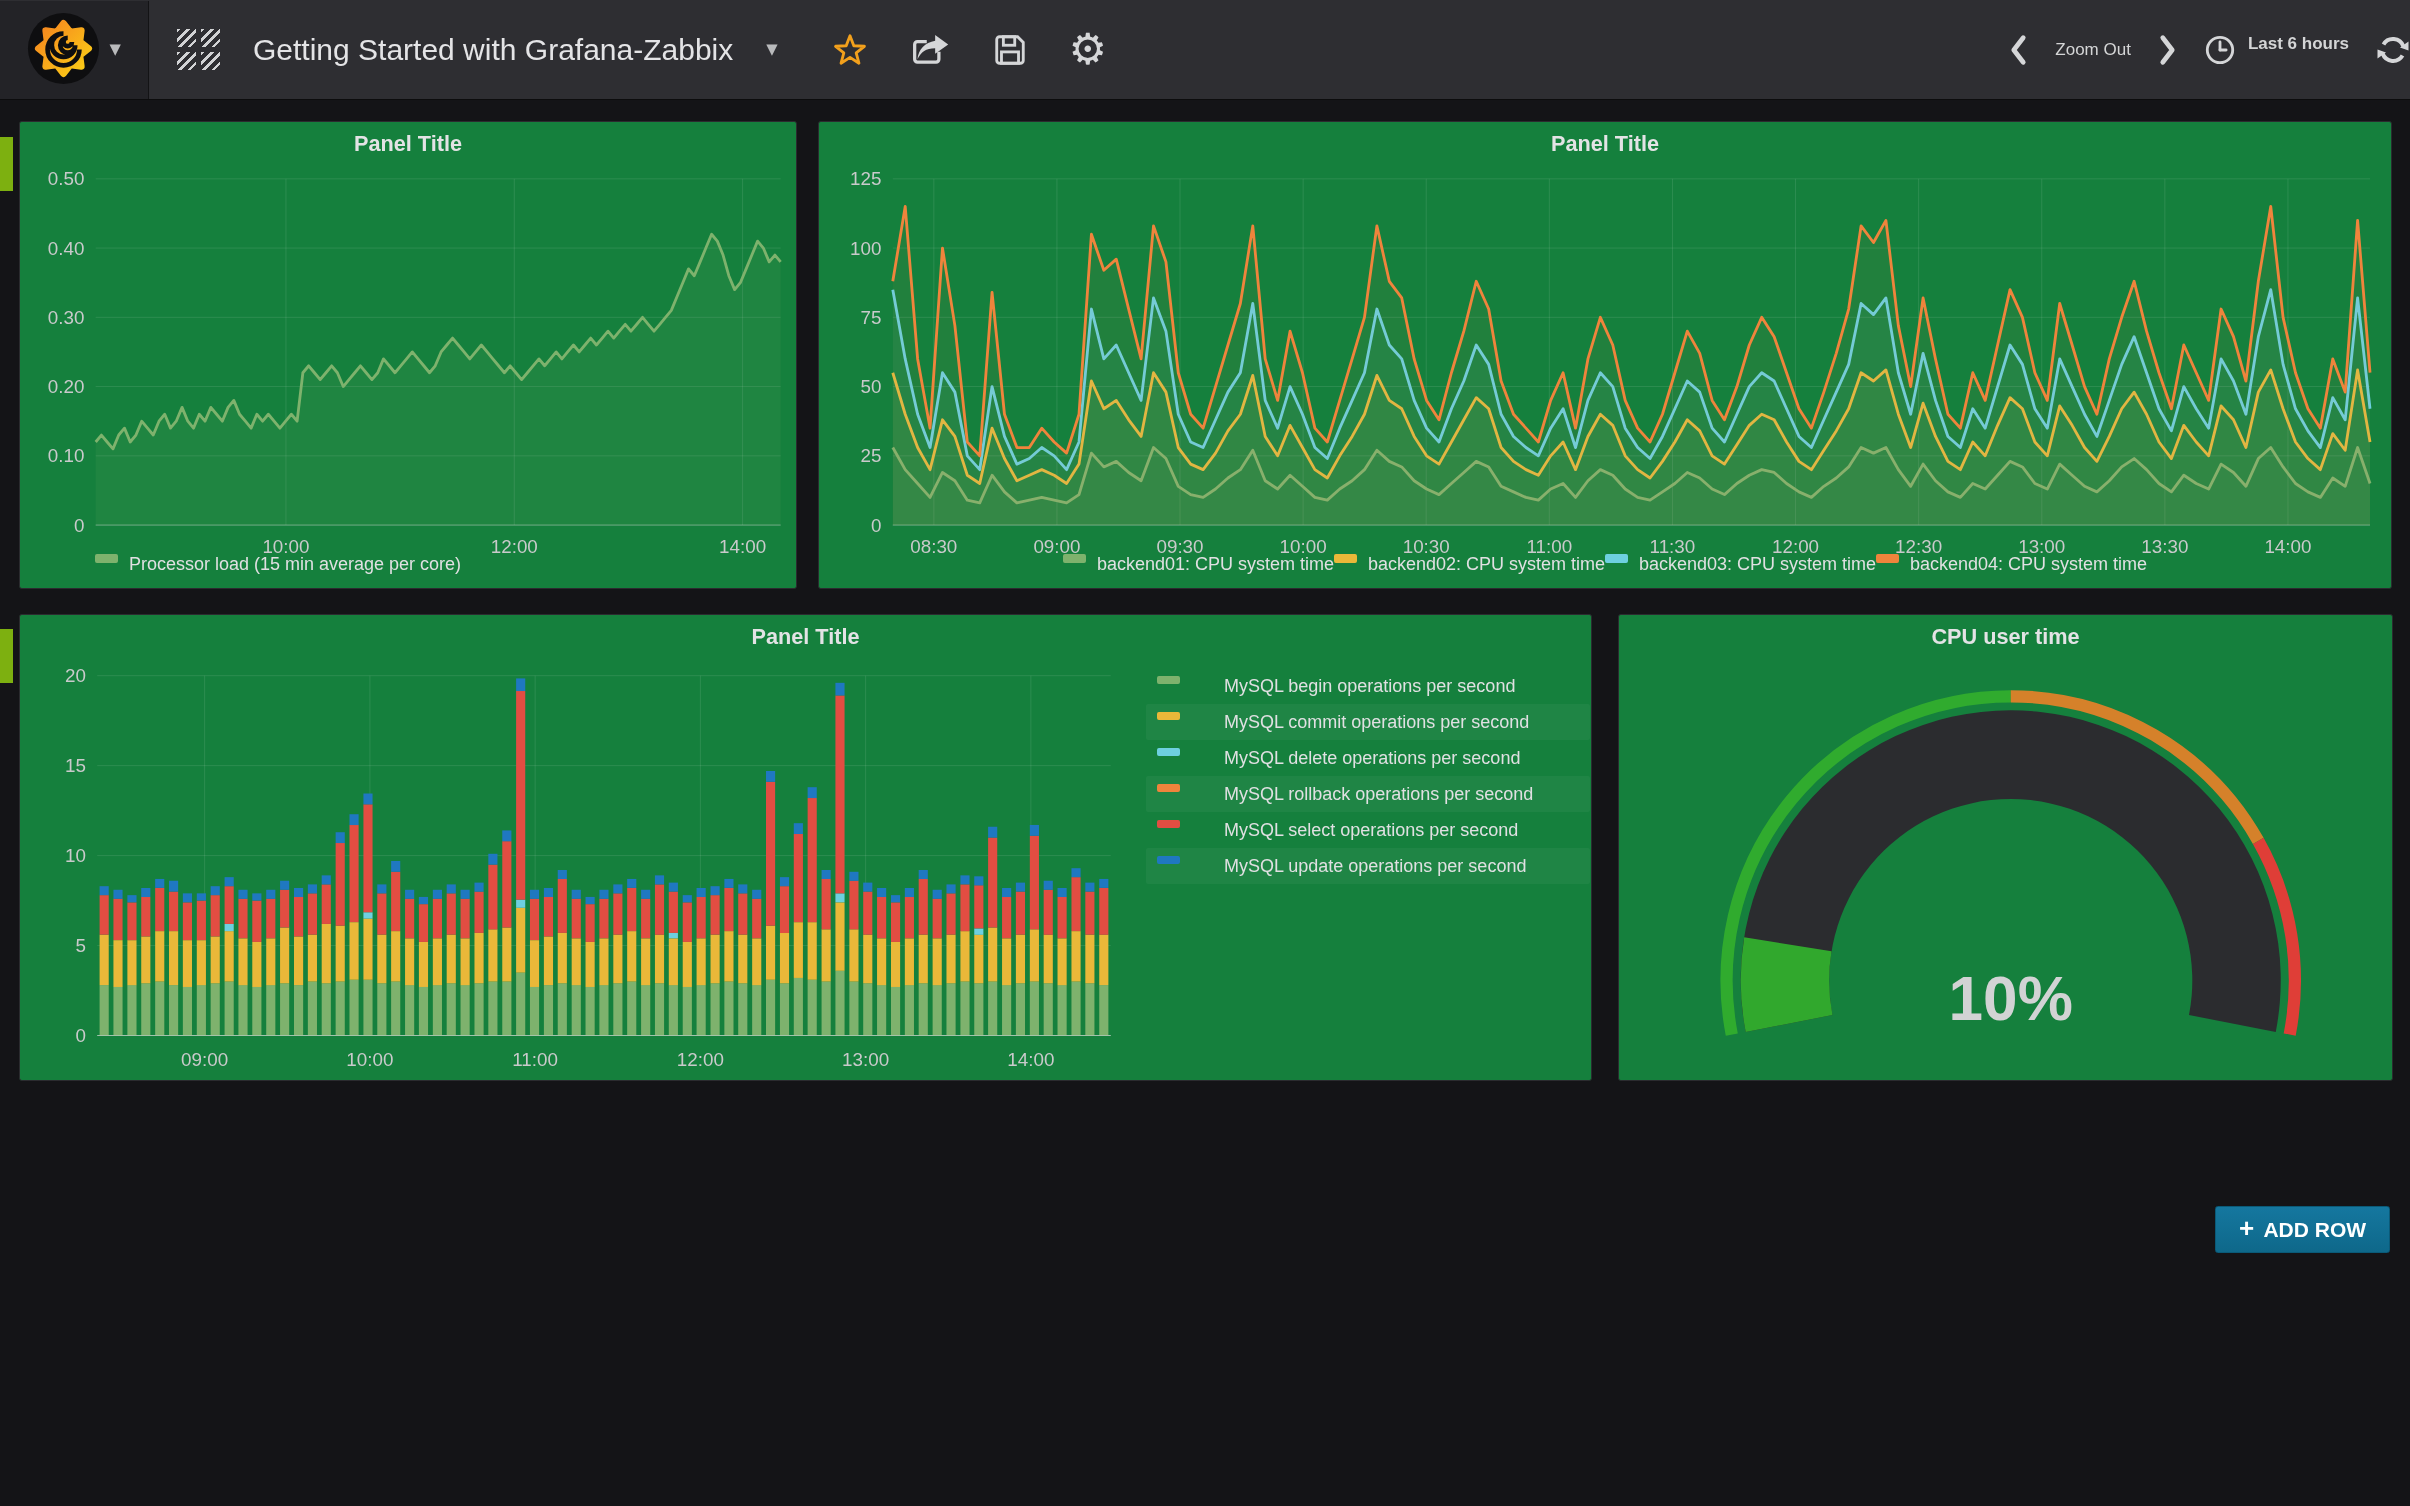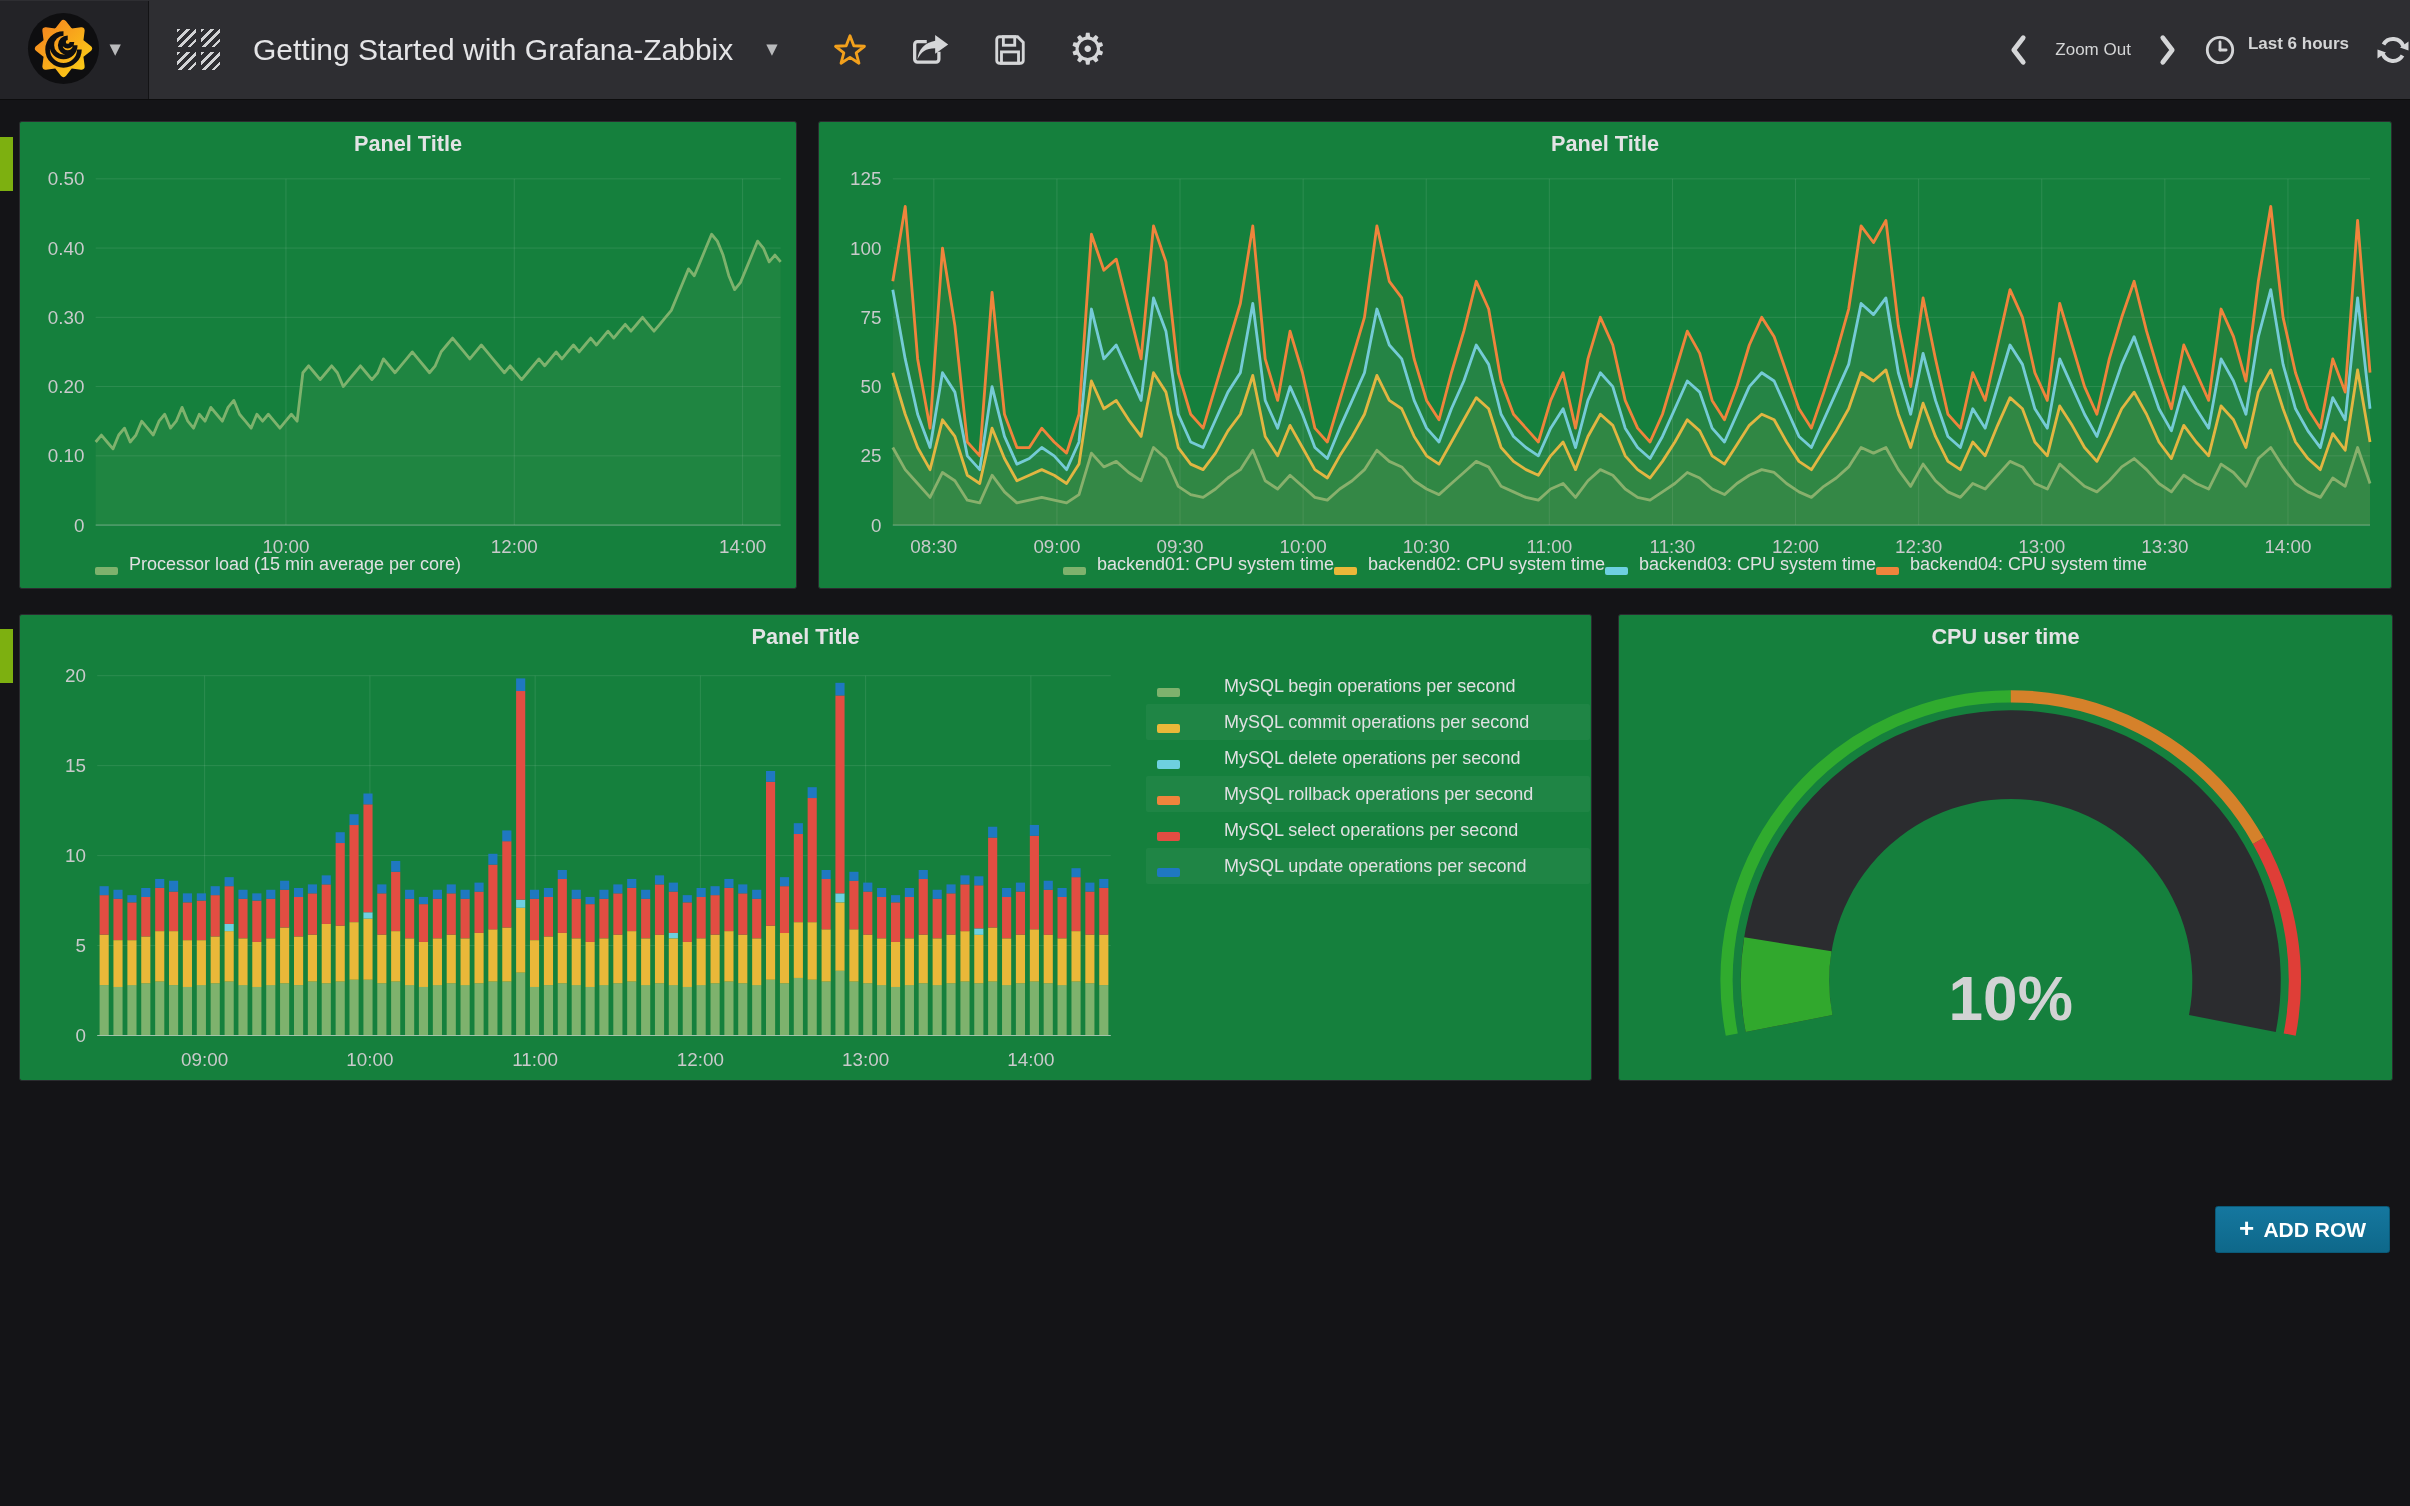--- a/index.html
+++ b/index.html
@@ -41,21 +41,21 @@
     position: absolute; background: #15803d;
     border: 0.9px solid #2b2b2f; border-radius: 2.8px;
   }
   .panel-title {
     position: absolute; top: 9.4px; left: 0; right: 0; text-align: center;
     font-weight: bold; font-size: 21.7px; color: #e3e3e5; cursor: pointer;
   }
   .chart-mount { position: absolute; left: 0; top: 38px; }
   .row-handle { position: absolute; left: 0; width: 13px; height: 54px; background: #7db010; cursor: pointer; }
   
-  .legend-item { display: flex; align-items: flex-end; gap: 11.3px; color: #e0e0e2; font-size: 18px; white-space: nowrap; cursor: pointer; }
+  .legend-item { display: flex; align-items: flex-start; gap: 11.3px; color: #e0e0e2; font-size: 18px; white-space: nowrap; cursor: pointer; }
   .legend-marker { width: 22.6px; height: 8.5px; border-radius: 1.9px; flex: 0 0 auto; }
   .legend-row { position: absolute; display: flex; align-items: center; }
   #legend1 { left: 75px; bottom: 13px; }
   #legend2 { left: 0; right: 0; bottom: 13px; justify-content: center; }
   #legend3 { position: absolute; left: 1126px; top: 53px; width: 444px; display: flex; flex-direction: column; }
   #legend3 .legend-item { padding: 7.5px 11.3px; border-radius: 1.9px; gap: 44px; }
   #legend3 .legend-item.striped { background: rgba(255,255,255,0.045); }
   
   .add-row-btn {
     position: absolute; left: 2215px; top: 1104px; width: 175px; height: 47px;

